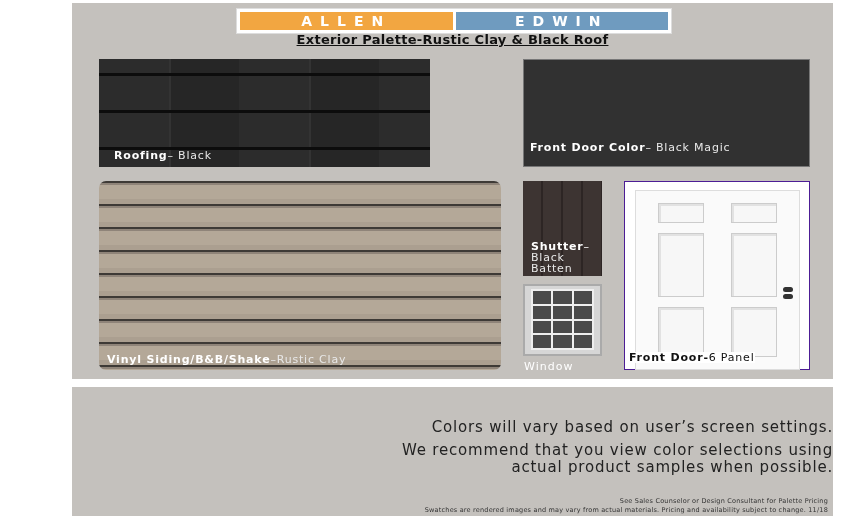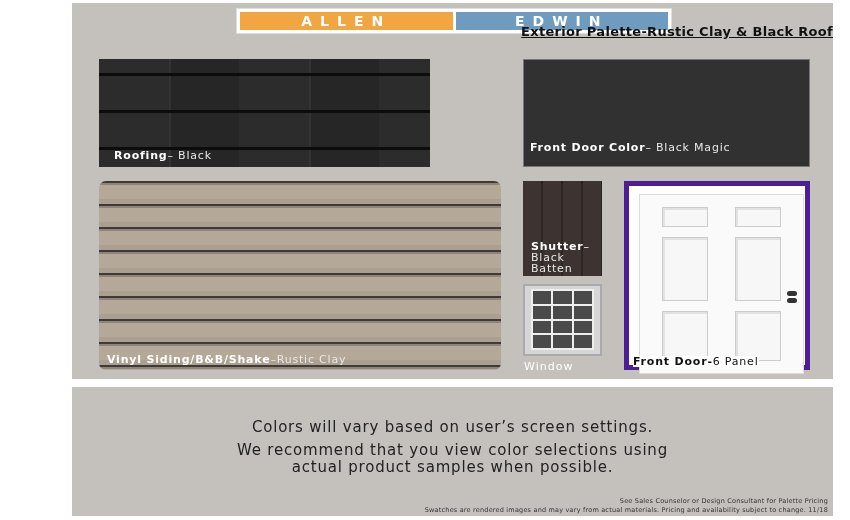--- a/index.html
+++ b/index.html
@@ -7,21 +7,21 @@
   .panel { position:absolute; background:#c4c1bd; }
   #top-panel { left:72px; top:3px; width:761px; height:376px; }
   #bottom-panel { left:72px; top:387px; width:761px; height:129px; }
 
   .logo { position:absolute; left:236px; top:8px; width:436px; height:26px; background:#fff; border:1px solid #ddd; box-sizing:border-box; display:flex; padding:3px; gap:3px; }
   .logo div { flex:1; display:flex; align-items:center; justify-content:center; color:#fff; font-size:14px; letter-spacing:8px; font-family:"DejaVu Sans", sans-serif; font-weight:700; }
   .logo .allen { background:#f2a641; }
   .logo .edwin { background:#6f9bbf; }
   .logo .homes { background:#b5552b; }
 
-  .title { position:absolute; left:72px; width:761px; top:24px; text-align:right; font-weight:bold; font-size:13px; color:#111; text-decoration:underline; letter-spacing:0.3px; }
+  .title { position:absolute; left:72px; width:761px; top:32px; text-align:center; font-weight:bold; font-size:13px; color:#111; text-decoration:underline; letter-spacing:0.3px; }
 
   .swatch { position:absolute; box-sizing:border-box; }
   .lbl { position:absolute; color:#fff; font-size:11px; letter-spacing:0.8px; line-height:11px; }
   .lbl b { font-weight:bold; }
   .lbl span.light { font-weight:normal; color:#e8e8e8; }
 
   #roofing { left:99px; top:59px; width:331px; height:108px;
     background:
       repeating-linear-gradient(180deg, transparent 0 14px, #0c0c0c 14px 17px, transparent 17px 37px),
       repeating-linear-gradient(90deg, #2c2c2c 0 70px, #333 70px 72px, #262626 72px 140px),
@@ -37,27 +37,27 @@
 
   #shutter { left:523px; top:181px; width:79px; height:95px;
     background: repeating-linear-gradient(90deg, #3d3432 0 18px, #2d2524 18px 20px); }
   #shutter .lbl { left:8px; top:60px; }
 
   #window { left:523px; top:284px; width:79px; height:72px; background:#d6d6d6; border:2px solid #aaa; }
   .grid { position:absolute; left:6px; top:3px; right:6px; bottom:4px; background:#eee; display:grid; grid-template-columns:repeat(3,1fr); grid-template-rows:repeat(4,1fr); gap:2px; padding:2px; box-sizing:border-box; }
   .grid div { background:#4a4a4a; }
   #window-label { position:absolute; left:524px; top:360px; color:#fff; font-weight:normal; font-size:11px; letter-spacing:1px; }
 
-  #frontdoor { left:624px; top:181px; width:186px; height:189px; background:#fff; border:5px solid #4c1d95; }
+  #frontdoor { left:624px; top:181px; width:186px; height:189px; background:#fff; border:1px solid #4c1d95; }
   .door { position:absolute; left:10px; top:8px; width:165px; height:180px; background:#fafafa; border:1px solid #ddd; box-sizing:border-box; }
   .pnl { position:absolute; border:1px solid #ccc; background:#f7f7f7; box-shadow: inset 2px 2px 0 #e2e2e2; }
   .knob { position:absolute; width:10px; height:5px; border-radius:3px; background:#333; }
   #frontdoor .lbl { left:4px; top:170px; color:#111; background:#fff; }
 
-  .msg { position:absolute; left:72px; width:761px; text-align:center; color:#222; font-size:15px; letter-spacing:0.8px; }
+  .msg { position:absolute; left:72px; width:761px; text-align:right; color:#222; font-size:15px; letter-spacing:0.8px; }
   .fine { position:absolute; right:22px; font-size:6.5px; color:#333; letter-spacing:0.2px; white-space:nowrap; }
 </style>
 </head>
 <body>
 
 <div class="panel" id="top-panel"></div>
 <div class="panel" id="bottom-panel"></div>
 
 <div class="logo">
   <div class="allen">ALLEN</div>

